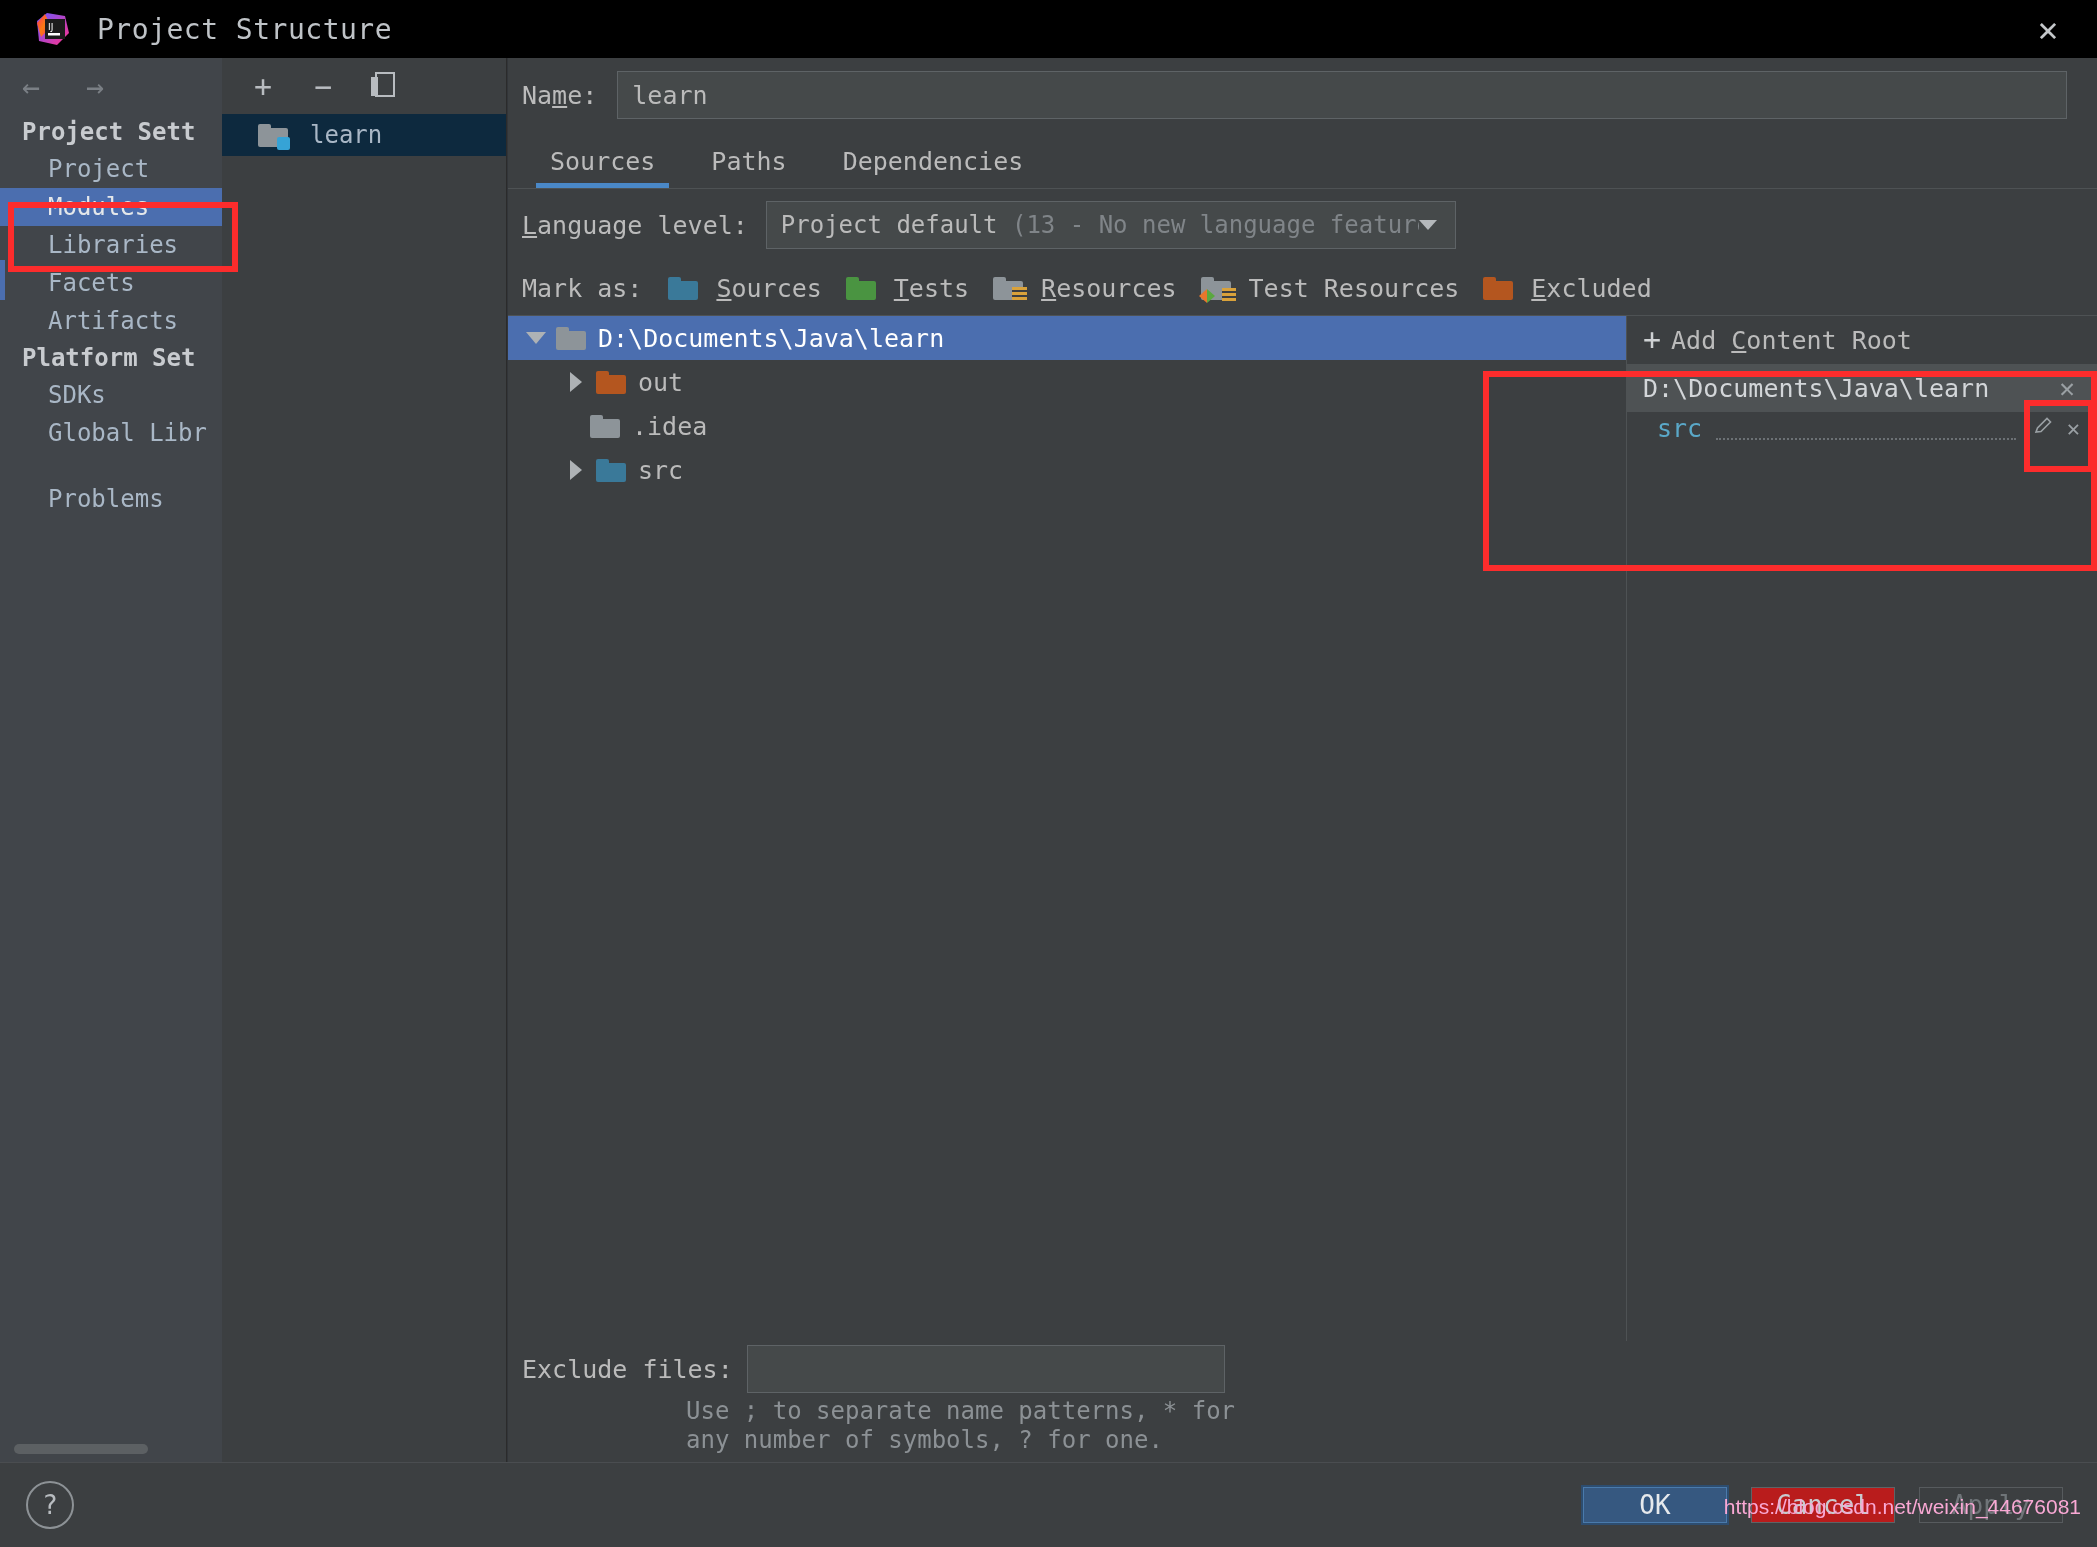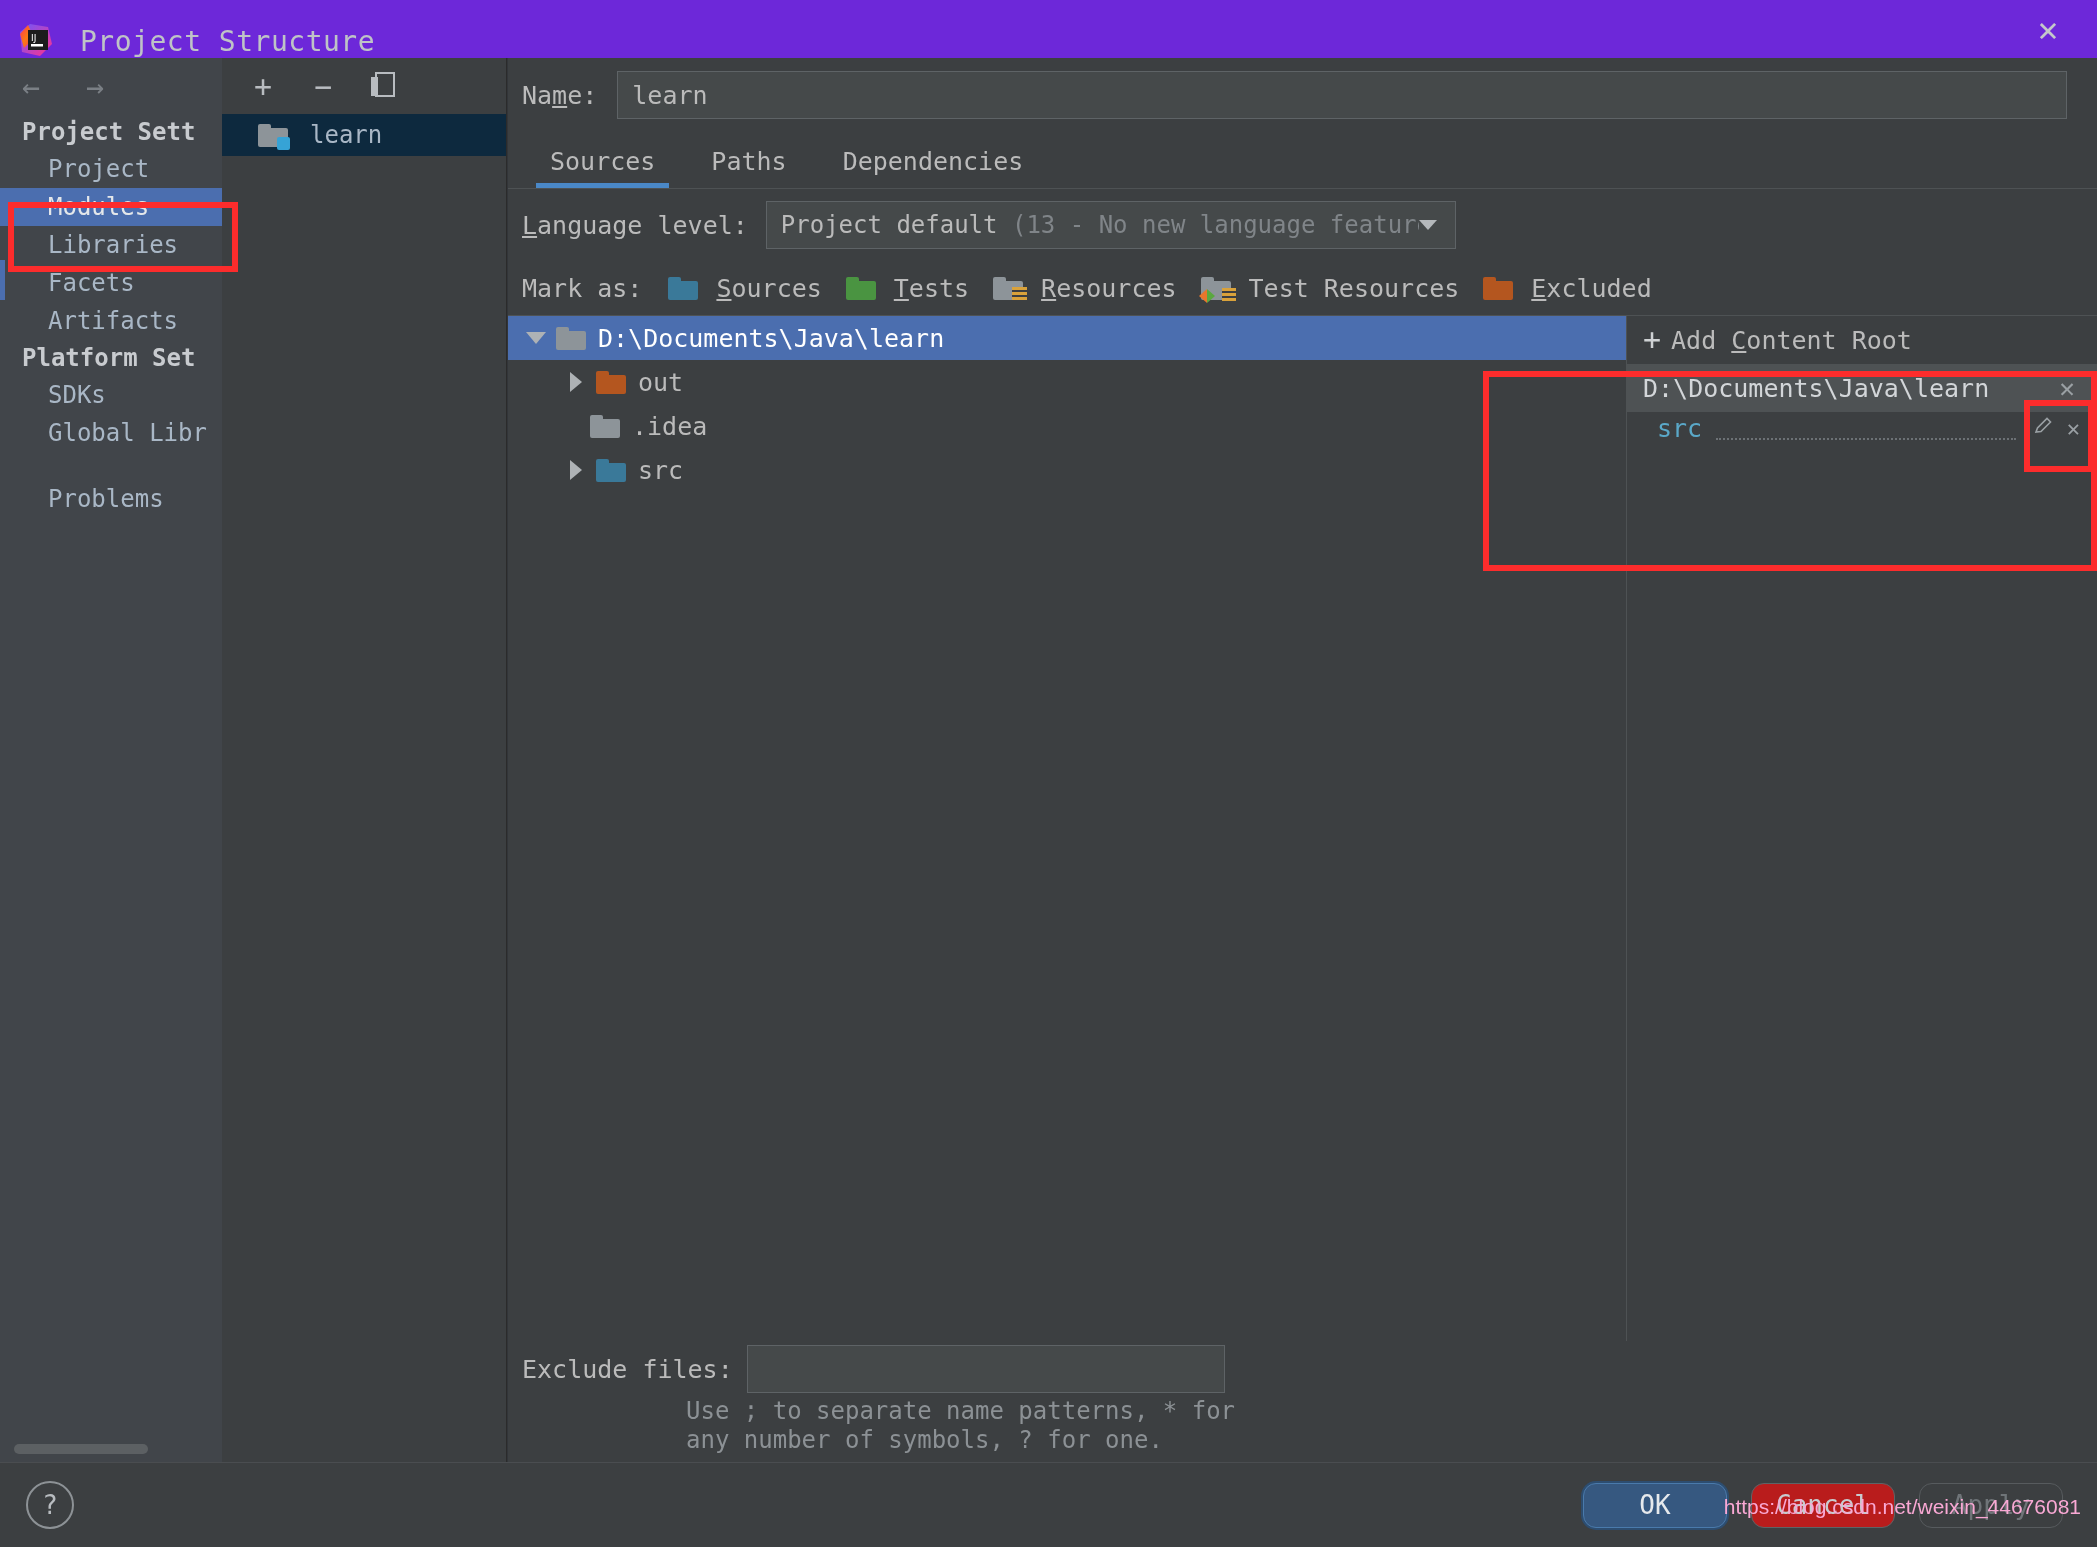--- a/index.html
+++ b/index.html
@@ -7,21 +7,21 @@
     width:2097px;height:1547px;
     background:#3c3f41;
     font-family:"DejaVu Sans Mono", monospace;
     color:#bbbbbb;
     overflow:hidden;
     position:relative;
   }
   .dlg{position:absolute;inset:0;background:#3c3f41;display:flex;flex-direction:column;}
 
   
-  .titlebar{height:58px;background:#6d28d9;display:flex;align-items:flex-end;position:relative;flex:none;}
+  .titlebar{height:58px;background:#000000;display:flex;align-items:center;position:relative;flex:none;padding-left:17px;}
   .ij-logo{width:36px;height:36px;margin-left:18px;position:relative;flex:none;}
   .titletext{margin-left:26px;font-size:28px;color:#bfc3c7;letter-spacing:0.5px;}
   .closebtn{position:absolute;right:28px;top:8px;width:42px;height:42px;display:flex;align-items:center;justify-content:center;font-size:34px;color:#c4c7ca;cursor:default;}
 
   
   .bodyrow{display:flex;flex:1;min-height:0;}
 
   
   .sidebar{width:222px;background:#41454a;flex:none;position:relative;display:flex;flex-direction:column;}
   .navrow{height:56px;display:flex;align-items:center;padding-left:14px;gap:30px;}
@@ -90,21 +90,21 @@
 
   .excrow{display:flex;align-items:center;height:56px;padding-left:14px;gap:14px;}
   .exclbl{font-size:25px;color:#bbbbbb;white-space:nowrap;}
   .excinput{width:472px;height:44px;background:#45494a;border:1px solid #5e6366;}
   .hint{font-size:24px;color:#8c9195;line-height:1.18;padding-left:178px;padding-bottom:8px;white-space:pre;}
 
   
   .footer{height:84px;flex:none;background:#3c3f41;border-top:1px solid #4a4d50;display:flex;align-items:center;position:relative;}
   .helpbtn{width:44px;height:44px;border-radius:50%;border:2px solid #8d9296;color:#b8bcc0;display:flex;align-items:center;justify-content:center;font-size:26px;margin-left:26px;}
   .btns{position:absolute;right:34px;display:flex;gap:24px;align-items:center;}
-  .btn{height:45px;min-width:144px;border-radius:13px;display:flex;align-items:center;justify-content:center;font-size:26px;box-sizing:border-box;}
+  .btn{height:36px;min-width:144px;border-radius:0;display:flex;align-items:center;justify-content:center;font-size:26px;box-sizing:border-box;}
   .btn.primary{background:#365880;border:1px solid #4a7aab;color:#e6e9ec;box-shadow:0 0 0 2px #2d4d70;}
   .btn.normal{background:#b91c1c;border:1px solid #5e6366;color:#c8cbcf;}
   .btn.disabled{background:#3c3f41;border:1px solid #575b5e;color:#6f7478;}
 
   
   .redbox{position:absolute;border:6px solid #fc2c2c;box-sizing:border-box;pointer-events:none;z-index:40;}
 
   .watermark{position:absolute;right:16px;bottom:28px;font-family:"Liberation Sans",sans-serif;font-size:21px;color:#f9a8d4;z-index:50;}
 </style>
 </head>

